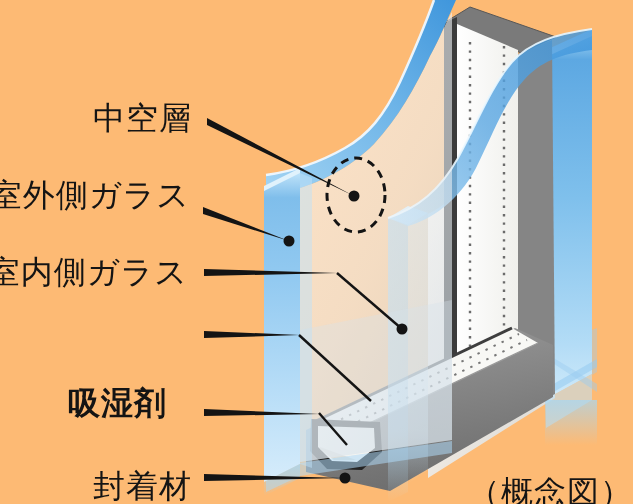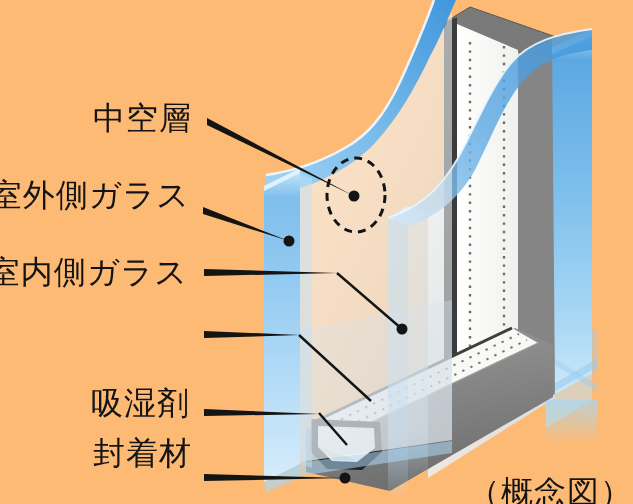--- a/index.html
+++ b/index.html
@@ -162,17 +162,17 @@
       <line x1="319" y1="413" x2="347" y2="445" stroke="#141414" stroke-width="2.4"></line>
 
       <polygon points="204,474 204,481 345,478"></polygon>
       <circle cx="345" cy="478" r="5.5"></circle>
     </g>
   </svg>
 
   <div class="lbl" style="top:99px;  right:441px;">中空層</div>
   <div class="lbl" style="top:176px; right:443px;">室外側ガラス</div>
   <div class="lbl" style="top:253px; right:445px;">室内側ガラス</div>
-  <div class="lbl" style="top:384px; right:443px;">吸湿剤</div>
-  <div class="lbl" style="top:434px; right:441px;">封着材</div>
+  <div class="lbl" style="top:384px; right:466px;font-weight:bold;">吸湿剤</div>
+  <div class="lbl" style="top:467px; right:441px;">封着材</div>
 
   <div class="caption" style="top:472px; right:0px;text-decoration:underline;">（概念図）</div>
 </div>
 
 </body></html>

